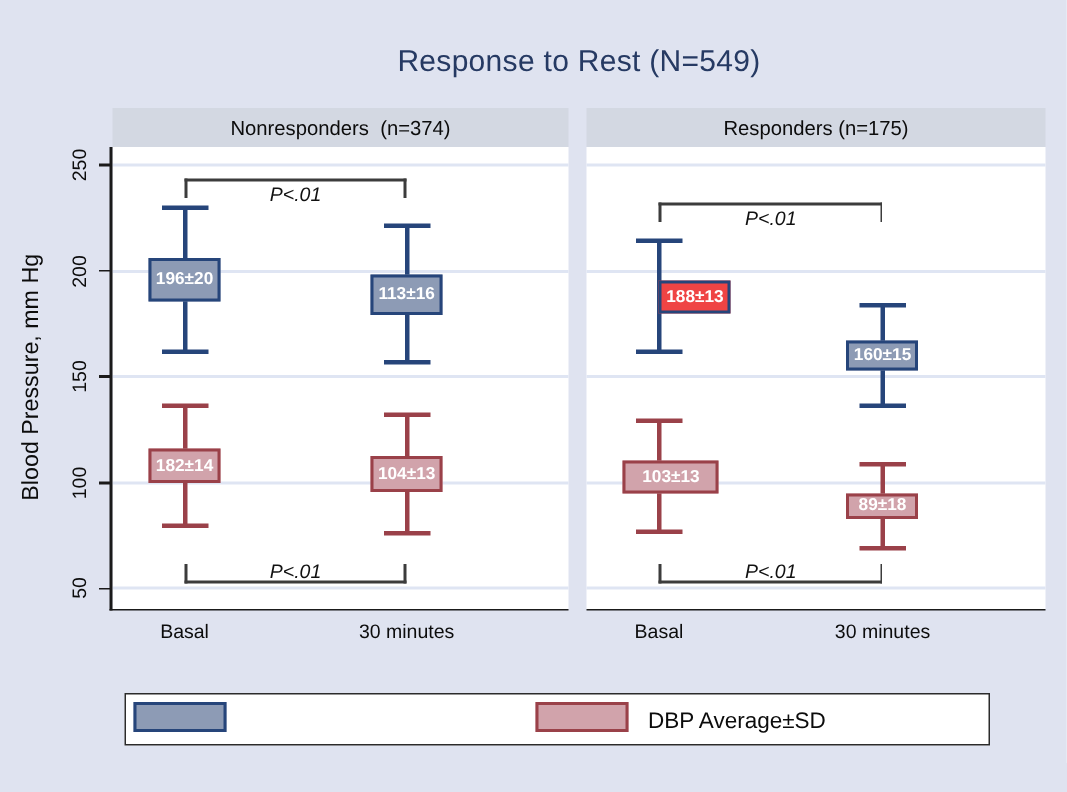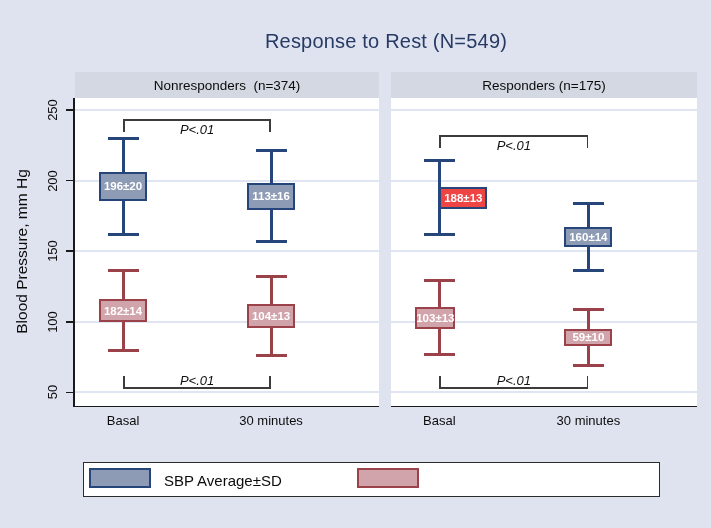--- a/index.html
+++ b/index.html
@@ -98,29 +98,29 @@
       <div class="abs x-label" style="left: 68.032px;">Basal</div>
       <div class="abs x-label" style="left: 216.08px;">30 minutes</div>
       <div class="abs axis-line" style="left: 73.4px; top: 405.5px; width: 305.6px; height: 1.8px;"></div>
       <div class="abs whisker-stem" style="left: 437.848px; top: 160.832px; width: 3px; height: 73.424px; color: rgb(38, 69, 122);"></div>
       <div class="abs whisker-cap" style="left: 423.848px; top: 159.332px; width: 31px; height: 3px; color: rgb(38, 69, 122);"></div>
       <div class="abs whisker-cap" style="left: 423.848px; top: 232.756px; width: 31px; height: 3px; color: rgb(38, 69, 122);"></div>
       <div class="abs marker-box" style="left: 415.348px; top: 186.53px; width: 48px; height: 22.0272px; background: #ef4444; border-color: rgb(38, 69, 122); margin-left: 24px;">188±13</div>
       <div class="abs whisker-stem" style="left: 586.87px; top: 203.192px; width: 3px; height: 67.776px; color: rgb(38, 69, 122);"></div>
       <div class="abs whisker-cap" style="left: 572.87px; top: 201.692px; width: 31px; height: 3px; color: rgb(38, 69, 122);"></div>
       <div class="abs whisker-cap" style="left: 572.87px; top: 269.468px; width: 31px; height: 3px; color: rgb(38, 69, 122);"></div>
-      <div class="abs marker-box" style="left: 564.37px; top: 226.914px; width: 48px; height: 20.3328px; background: rgb(141, 155, 181); border-color: rgb(38, 69, 122);">160±14</div>
+      <div class="abs marker-box" style="left: 564.37px; top: 226.914px; width: 48px; height: 20.3328px; background: rgb(141, 155, 181); border-color: rgb(38, 69, 122);">160±15</div>
       <div class="abs whisker-stem" style="left: 437.848px; top: 280.852px; width: 3px; height: 73.424px; color: rgb(154, 65, 73);"></div>
       <div class="abs whisker-cap" style="left: 423.848px; top: 279.352px; width: 31px; height: 3px; color: rgb(154, 65, 73);"></div>
       <div class="abs whisker-cap" style="left: 423.848px; top: 352.776px; width: 31px; height: 3px; color: rgb(154, 65, 73);"></div>
-      <div class="abs marker-box" style="left: 415.348px; top: 306.55px; width: 40px; height: 22.0272px; background: rgb(209, 163, 171); border-color: rgb(154, 65, 73);">103±13</div>
+      <div class="abs marker-box" style="left: 415.348px; top: 306.55px; width: 64px; height: 22.0272px; background: rgb(209, 163, 171); border-color: rgb(154, 65, 73);">103±13</div>
       <div class="abs whisker-stem" style="left: 586.87px; top: 309.092px; width: 3px; height: 56.48px; color: rgb(154, 65, 73);"></div>
       <div class="abs whisker-cap" style="left: 572.87px; top: 307.592px; width: 31px; height: 3px; color: rgb(154, 65, 73);"></div>
       <div class="abs whisker-cap" style="left: 572.87px; top: 364.072px; width: 31px; height: 3px; color: rgb(154, 65, 73);"></div>
-      <div class="abs marker-box" style="left: 564.37px; top: 328.86px; width: 48px; height: 16.944px; background: rgb(209, 163, 171); border-color: rgb(154, 65, 73);">59±10</div>
+      <div class="abs marker-box" style="left: 564.37px; top: 328.86px; width: 48px; height: 16.944px; background: rgb(209, 163, 171); border-color: rgb(154, 65, 73);">89±18</div>
       <div class="abs bracket-line" style="left: 439.348px; top: 135px; width: 149.022px; height: 1.6px;"></div>
       <div class="abs bracket-tick" style="left: 439.348px; top: 135px; width: 1.6px; height: 13px;"></div>
       <div class="abs bracket-tick" style="left: 586.77px; top: 135px; width: 1.6px; height: 13px;"></div>
       <div class="abs p-label" style="left: 439.348px; top: 139px; width: 149.022px;">P&lt;.01</div>
       <div class="abs bracket-line" style="left: 439.348px; top: 387px; width: 149.022px; height: 1.6px;"></div>
       <div class="abs bracket-tick" style="left: 439.348px; top: 376px; width: 1.6px; height: 12.6px;"></div>
       <div class="abs bracket-tick" style="left: 586.77px; top: 376px; width: 1.6px; height: 12.6px;"></div>
       <div class="abs p-label" style="left: 439.348px; top: 373.5px; width: 149.022px;">P&lt;.01</div>
       <div class="abs x-label" style="left: 384.348px;">Basal</div>
       <div class="abs x-label" style="left: 533.37px;">30 minutes</div>
@@ -133,16 +133,16 @@
       <div class="abs tick-mark" style="left: 65.5px; top: 250.3px; width: 8px; height: 1.8px;"></div>
       <div class="abs tick-label" style="left: 28px; top: 243.2px;">150</div>
       <div class="abs tick-mark" style="left: 65.5px; top: 179.7px; width: 8px; height: 1.8px;"></div>
       <div class="abs tick-label" style="left: 28px; top: 172.6px;">200</div>
       <div class="abs tick-mark" style="left: 65.5px; top: 109.1px; width: 8px; height: 1.8px;"></div>
       <div class="abs tick-label" style="left: 28px; top: 102px;">250</div>
     </div>
 
   <div id="legend" class="abs">
     <span class="abs legend-swatch" style="left: 5px; background: rgb(141, 155, 181); border-color: rgb(38, 69, 122);"></span>
-    <span class="abs legend-label" style="left:80px;">SBP Average±SD</span>
     <span class="abs legend-swatch" style="left: 273px; background: rgb(209, 163, 171); border-color: rgb(154, 65, 73);"></span>
+    <span class="abs legend-label" style="left:348px;">DBP Average±SD</span>
   </div>
 </div>
 
 </body></html>

